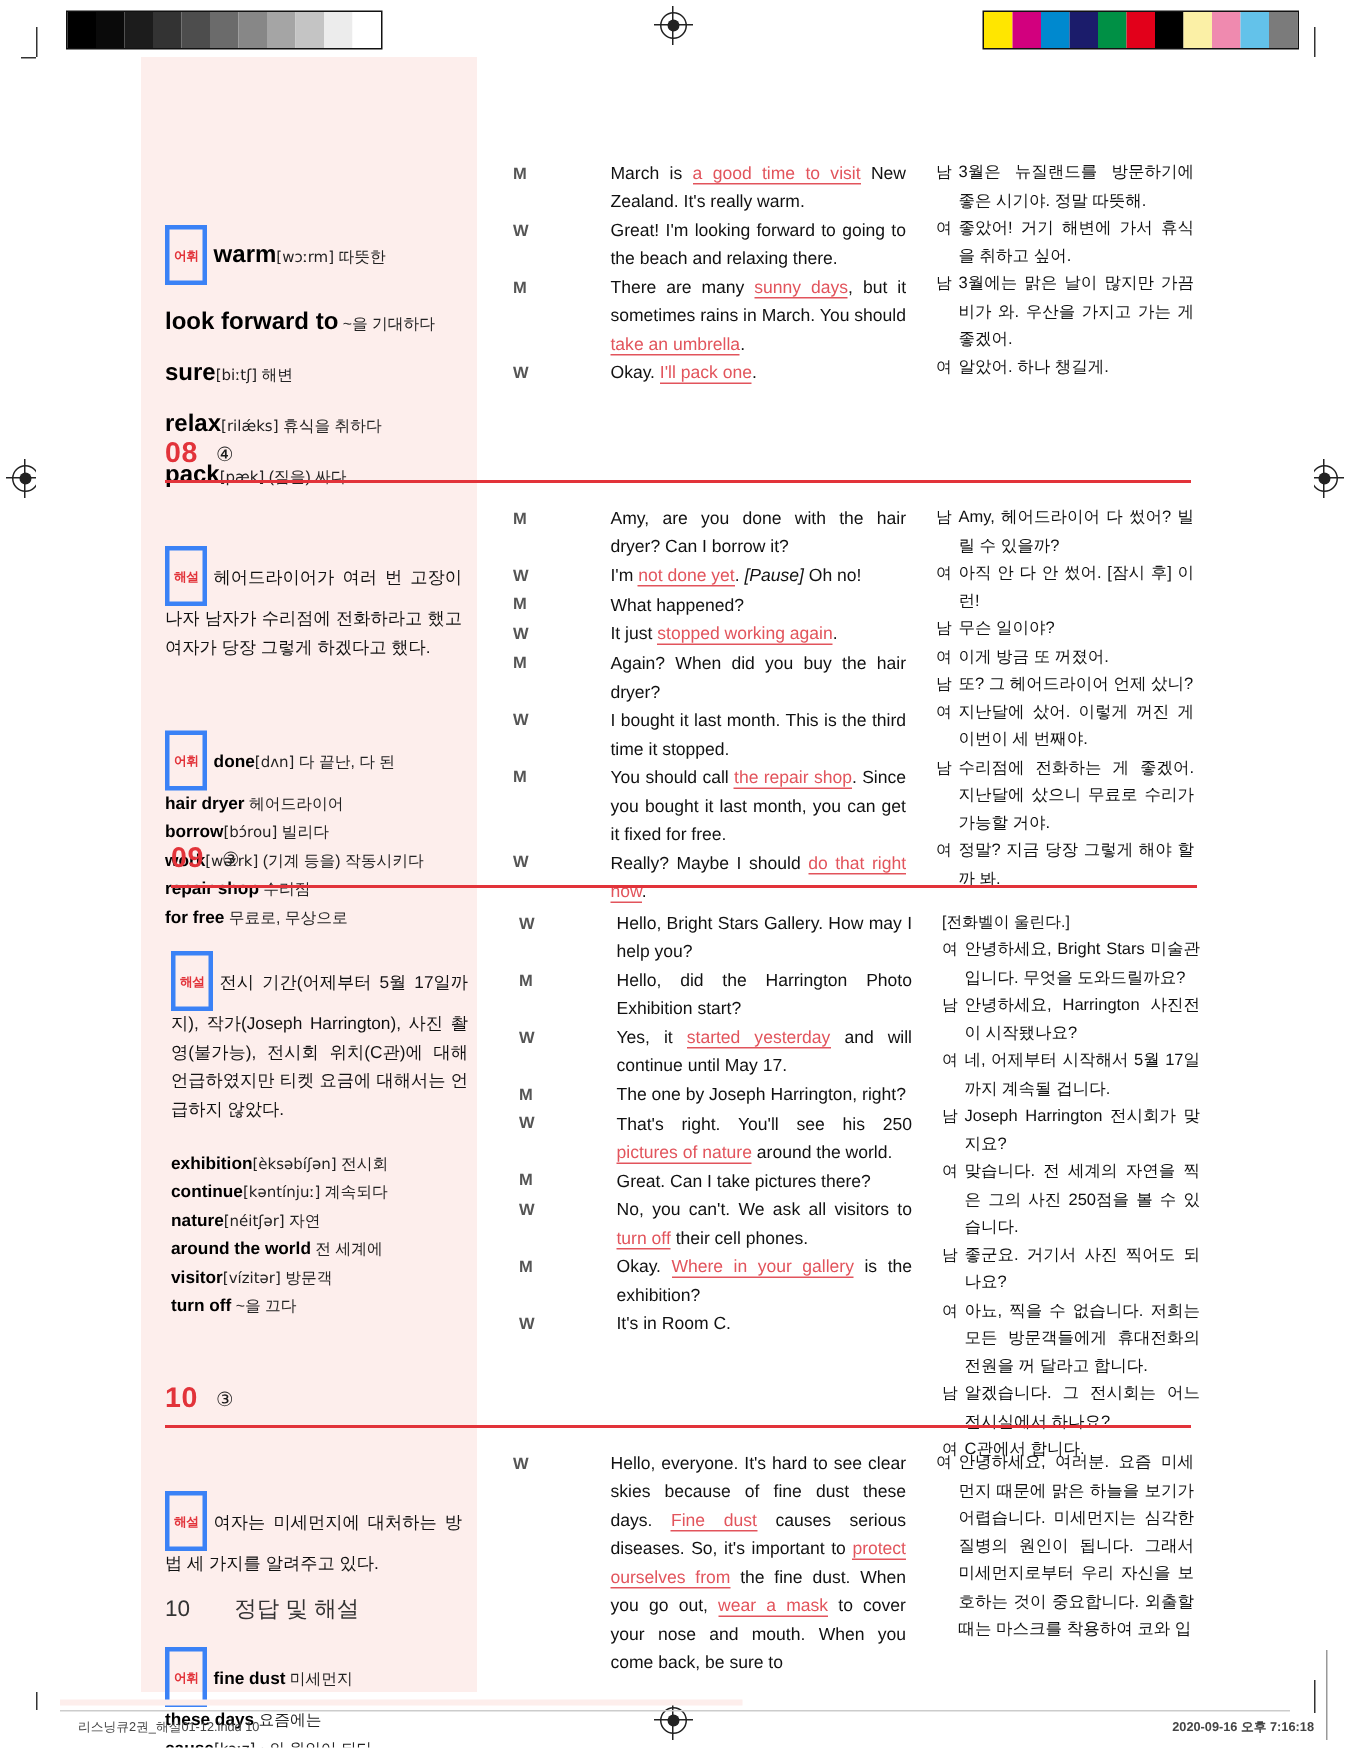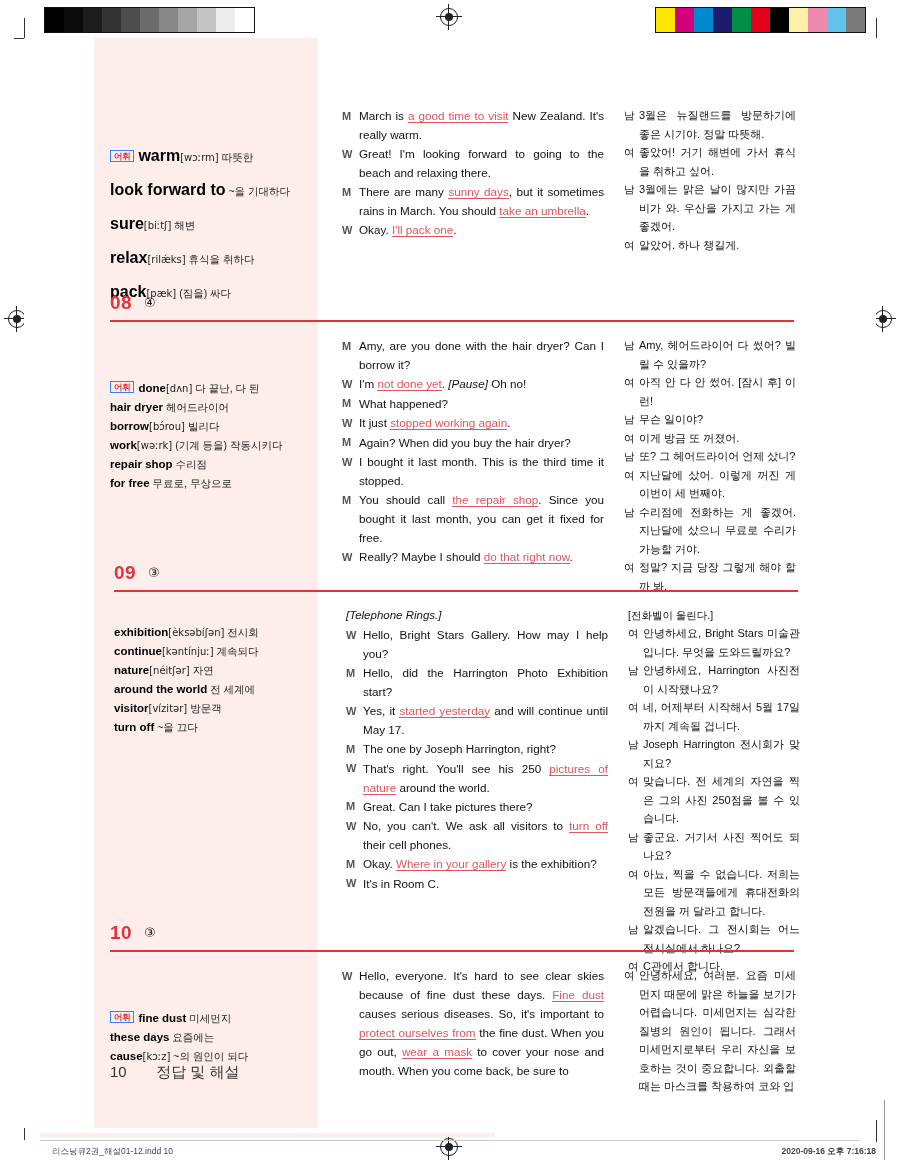--- a/index.html
+++ b/index.html
@@ -45,35 +45,35 @@
   .qans{position:absolute;left:120px;top:7px;font-size:13px;color:#1a1a1a;}
   .qrule{position:absolute;left:86px;top:32px;width:684px;height:2px;background:#d46a72;}
   .qrule.strong{background:#e2333a;height:2px;}
 
   
   .cols{position:relative;}
   .col-voc{position:absolute;left:86px;top:0;width:198px;}
   .col-eng{position:absolute;left:318px;top:0;width:262px;}
   .col-kor{position:absolute;left:600px;top:0;width:172px;}
   .badge{
-    display:inline-block;border:1px solid #3b82f6;color:#e2333a;
-    font-size:8.5px;line-height:10px;padding:0 3px;margin-right:4px;
+    display:inline-block;border:3px solid #3b82f6;color:#e2333a;
+    font-size:8.5px;line-height:10px;padding:12px 3px;margin-right:4px;
     vertical-align:1.5px;font-weight:bold;letter-spacing:-0.3px;margin-top:28px;
   }
   .expl{font-size:11.5px;line-height:19px;color:#111;text-align:justify;}
   .vocab{margin-top:17px;}
   .vocab p{margin:0;font-size:11.5px;line-height:19px;color:#111;}
   .en{font-weight:600;color:#000;}
   .ipa{font-size:10px;color:#222;font-family:"DejaVu Sans",sans-serif;}
   .ko{color:#222;font-size:10.5px;text-align:right;}
 
   
   .scriptline{display:flex;font-size:11.7px;line-height:19px;color:#111;margin-bottom:0;}
   .spk{width:17px;flex:0 0 17px;font-weight:bold;color:#555;font-size:11px;padding-top:0.5px;}
-  .utt{flex:1;text-align:justify;text-justify:inter-word;}
+  .utt{flex:1;text-align:justify;text-justify:inter-word;margin-left:48px;}
   .stage{font-style:italic;font-size:11.5px;line-height:19px;color:#111;}
   .hl{color:#e2545c;border-bottom:1px solid #e2545c;}
 
   
   .korline{display:flex;font-size:11px;line-height:18.5px;color:#111;}
   .kspk{width:15px;flex:0 0 15px;font-size:10.5px;}
   .kutt{flex:1;text-align:justify;}
   .kstage{font-size:10.5px;line-height:18px;color:#111;}
 
   
@@ -200,20 +200,21 @@
         </div>
       </div>
       <div class="qblock" style="position: absolute; left: 0px; top: 250px;">
         <div class="qhead">
           <div class="qnum">08</div>
           <div class="qans">④</div>
           <div class="qrule strong"></div>
         </div>
         <div class="cols" style="position: absolute; top: 48px; left: 0px; width: 852px;">
           <div class="col-voc">
+            <div class="expl"><span class="badge">해설</span>헤어드라이어가 여러 번 고장이 나자 남자가 수리점에 전화하라고 했고 여자가 당장 그렇게 하겠다고 했다.</div>
             <div class="vocab">
               <p><span class="badge">어휘</span><span class="en">done</span><span class="ipa">[dʌn]</span><span class="ko"> 다 끝난, 다 된</span></p>
               <p><span class="en">hair dryer</span><span class="ko"> 헤어드라이어</span></p>
               <p><span class="en">borrow</span><span class="ipa">[bɔ́rou]</span><span class="ko"> 빌리다</span></p>
               <p><span class="en">work</span><span class="ipa">[wəːrk]</span><span class="ko"> (기계 등을) 작동시키다</span></p>
               <p><span class="en">repair shop</span><span class="ko"> 수리점</span></p>
               <p><span class="en">for free</span><span class="ko"> 무료로, 무상으로</span></p>
             </div>
           </div>
           <div class="col-eng">
@@ -287,31 +288,31 @@
         </div>
       </div>
       <div class="qblock" style="position: absolute; left: 4px; top: 520px;">
         <div class="qhead">
           <div class="qnum">09</div>
           <div class="qans">③</div>
           <div class="qrule strong"></div>
         </div>
         <div class="cols" style="position: absolute; top: 48px; left: 0px; width: 852px;">
           <div class="col-voc">
+            <div class="expl"><span class="badge">해설</span>전시 기간(어제부터 5월 17일까지), 작가(Joseph Harrington), 사진 촬영(불가능), 전시회 위치(C관)에 대해 언급하였지만 티켓 요금에 대해서는 언급하지 않았다.</div>
             <div class="vocab">
               <p><span class="en">exhibition</span><span class="ipa">[èksəbíʃən]</span><span class="ko"> 전시회</span></p>
               <p><span class="en">continue</span><span class="ipa">[kəntínjuː]</span><span class="ko"> 계속되다</span></p>
               <p><span class="en">nature</span><span class="ipa">[néitʃər]</span><span class="ko"> 자연</span></p>
               <p><span class="en">around the world</span><span class="ko"> 전 세계에</span></p>
               <p><span class="en">visitor</span><span class="ipa">[vízitər]</span><span class="ko"> 방문객</span></p>
               <p><span class="en">turn off</span><span class="ko"> ~을 끄다</span></p>
             </div>
           </div>
           <div class="col-eng">
-            <div class="stage">[Telephone Rings.]</div>
             <div class="scriptline">
               <div class="spk">W</div>
               <div class="utt"><span>Hello, Bright Stars Gallery. How may I help you?</span></div>
             </div>
             <div class="scriptline">
               <div class="spk">M</div>
               <div class="utt"><span>Hello, did the Harrington Photo Exhibition start?</span></div>
             </div>
             <div class="scriptline">
               <div class="spk">W</div>
@@ -384,20 +385,21 @@
         </div>
       </div>
       <div class="qblock" style="position: absolute; left: 0px; top: 880px;">
         <div class="qhead">
           <div class="qnum">10</div>
           <div class="qans">③</div>
           <div class="qrule strong"></div>
         </div>
         <div class="cols" style="position: absolute; top: 48px; left: 0px; width: 852px;">
           <div class="col-voc">
+            <div class="expl"><span class="badge">해설</span>여자는 미세먼지에 대처하는 방법 세 가지를 알려주고 있다.</div>
             <div class="vocab">
               <p><span class="badge">어휘</span><span class="en">fine dust</span><span class="ko"> 미세먼지</span></p>
               <p><span class="en">these days</span><span class="ko"> 요즘에는</span></p>
               <p><span class="en">cause</span><span class="ipa">[kɔːz]</span><span class="ko"> ~의 원인이 되다</span></p>
             </div>
           </div>
           <div class="col-eng">
             <div class="scriptline">
               <div class="spk">W</div>
               <div class="utt"><span>Hello, everyone. It's hard to see clear skies because of fine dust these days. </span><span class="hl">Fine dust</span><span> causes serious diseases. So, it's important to </span><span class="hl">protect ourselves from</span><span> the fine dust. When you go out, </span><span class="hl">wear a mask</span><span> to cover your nose and mouth. When you come back, be sure to</span></div>

